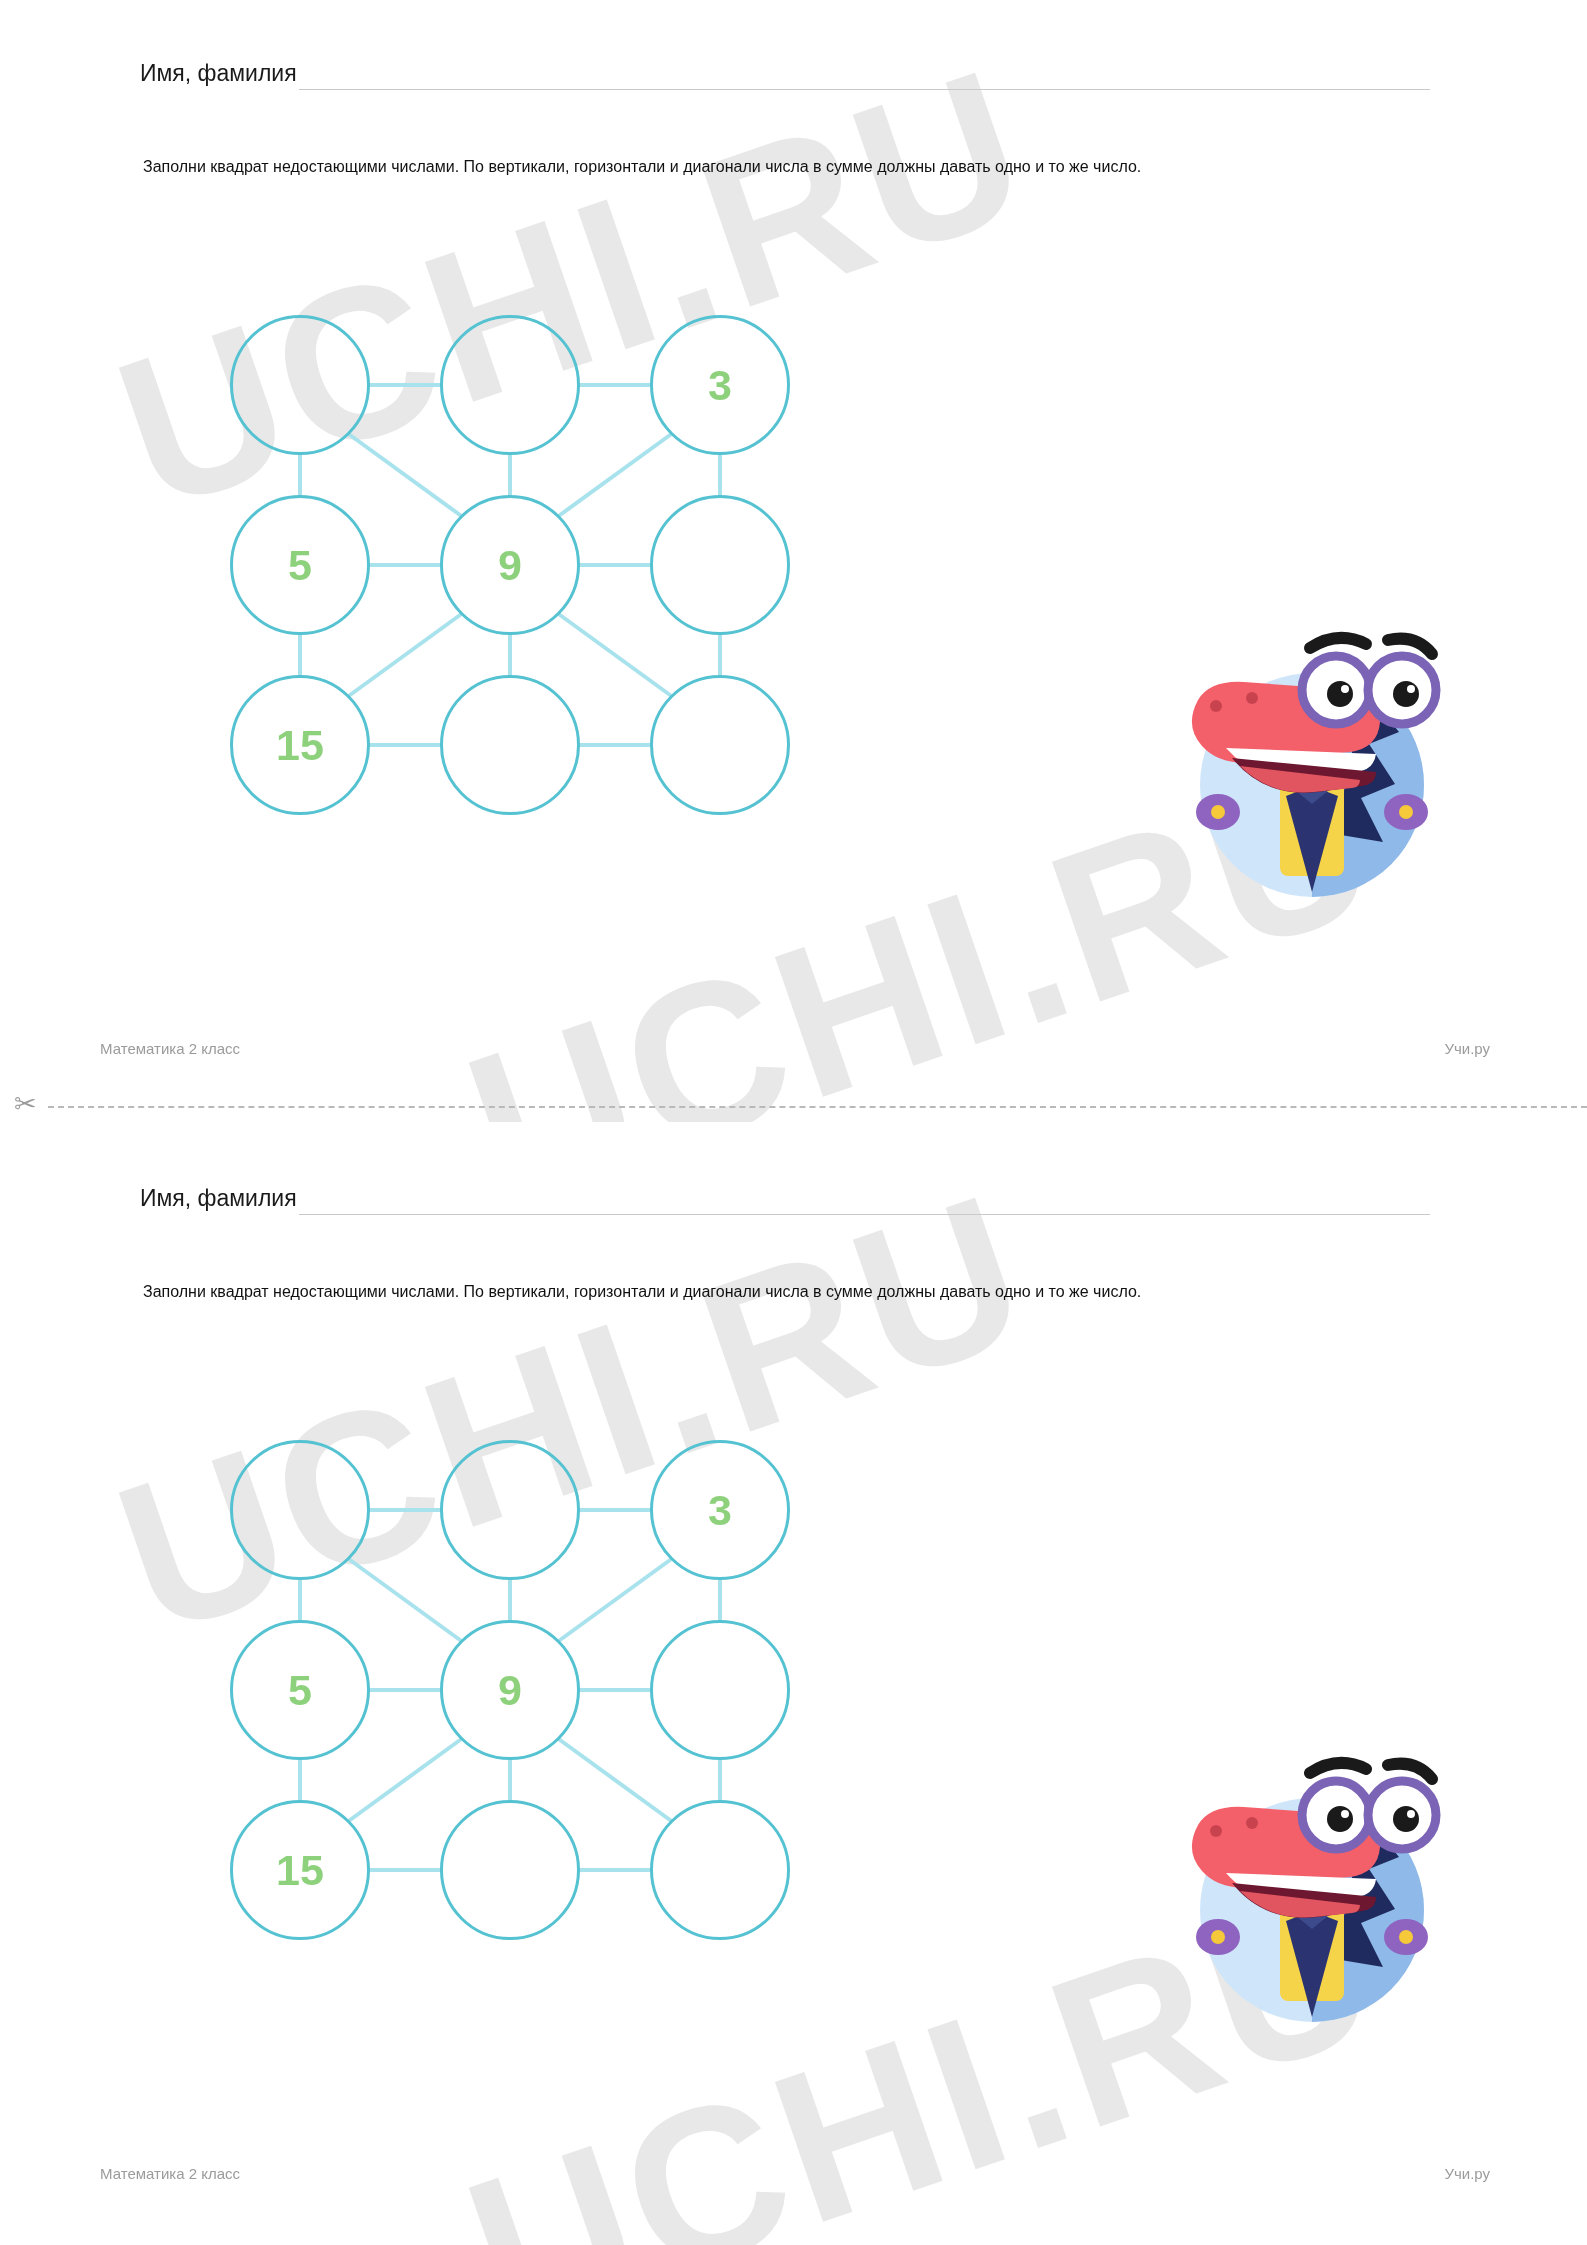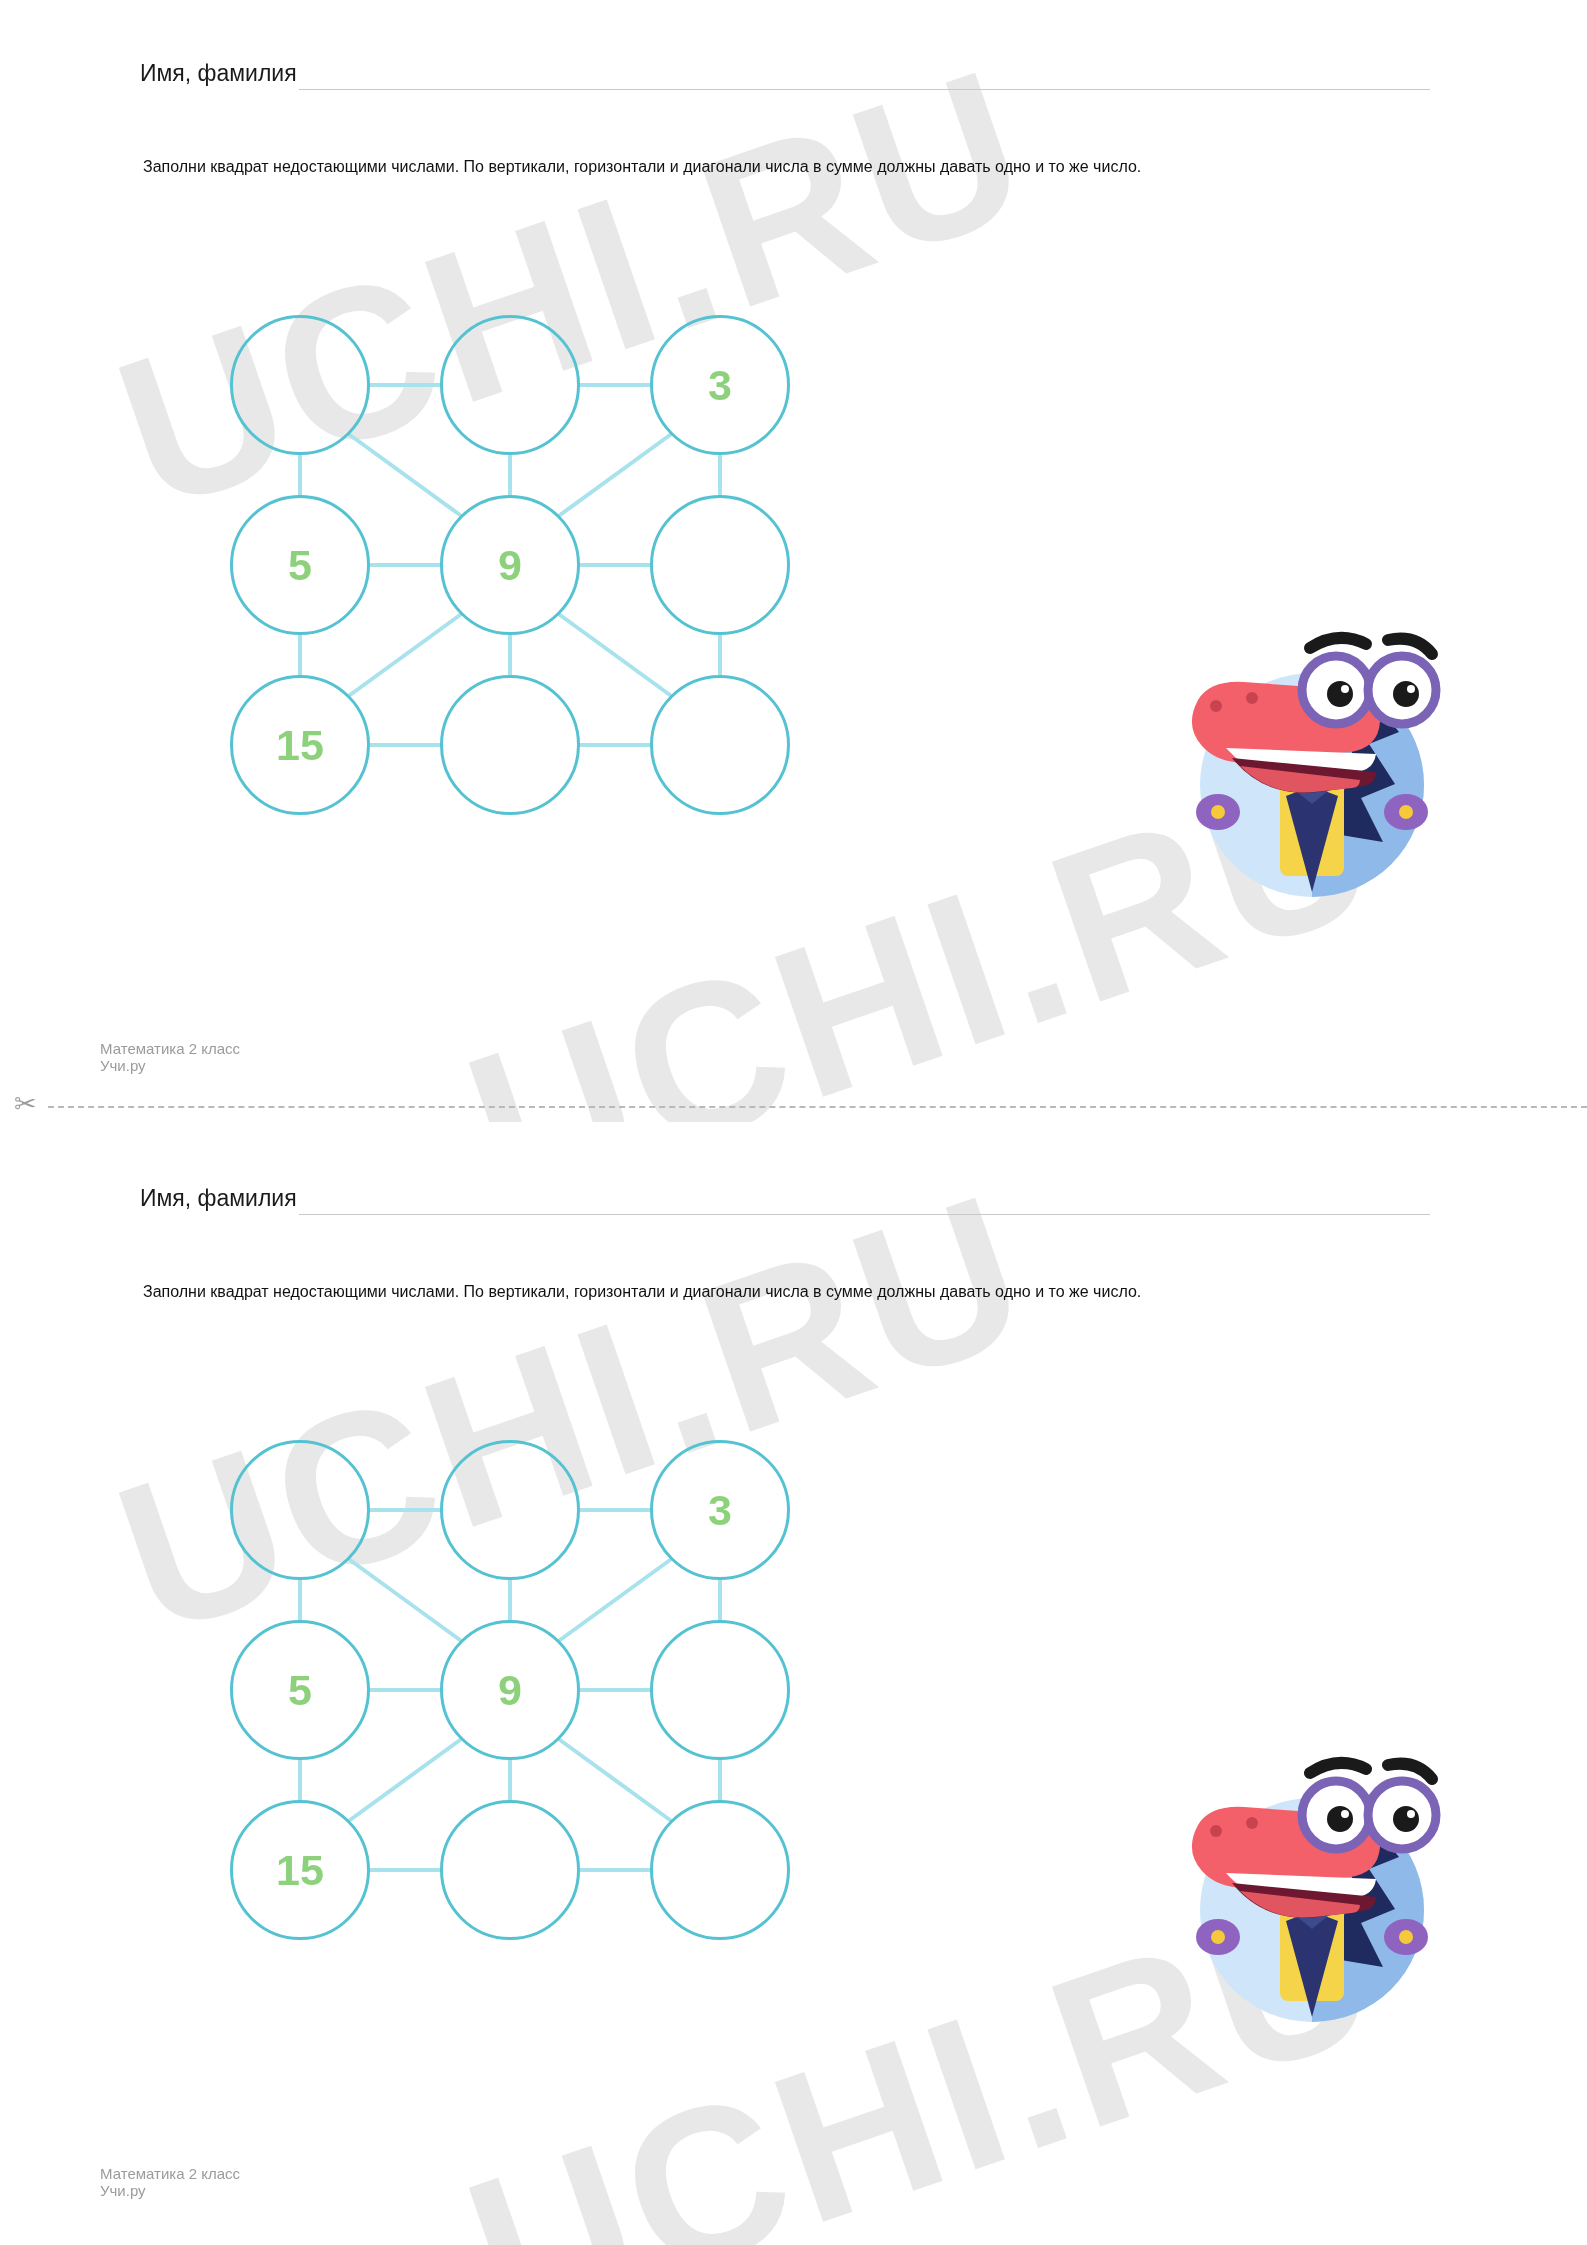--- a/index.html
+++ b/index.html
@@ -87,21 +87,20 @@
   }
 
   
   .footer {
     position: absolute;
     left: 100px; width: 1390px;
     top: 1040px;
     display: flex; justify-content: space-between;
     font-size: 15px; color: #9b9b9b;
     z-index: 3;
-    flex-direction: column;
   }
 
   
   .cutline {
     position: absolute;
     left: 0; top: 1092px; width: 1587px; height: 30px;
     z-index: 5;
   }
   .cut-dash {
     position: absolute;

